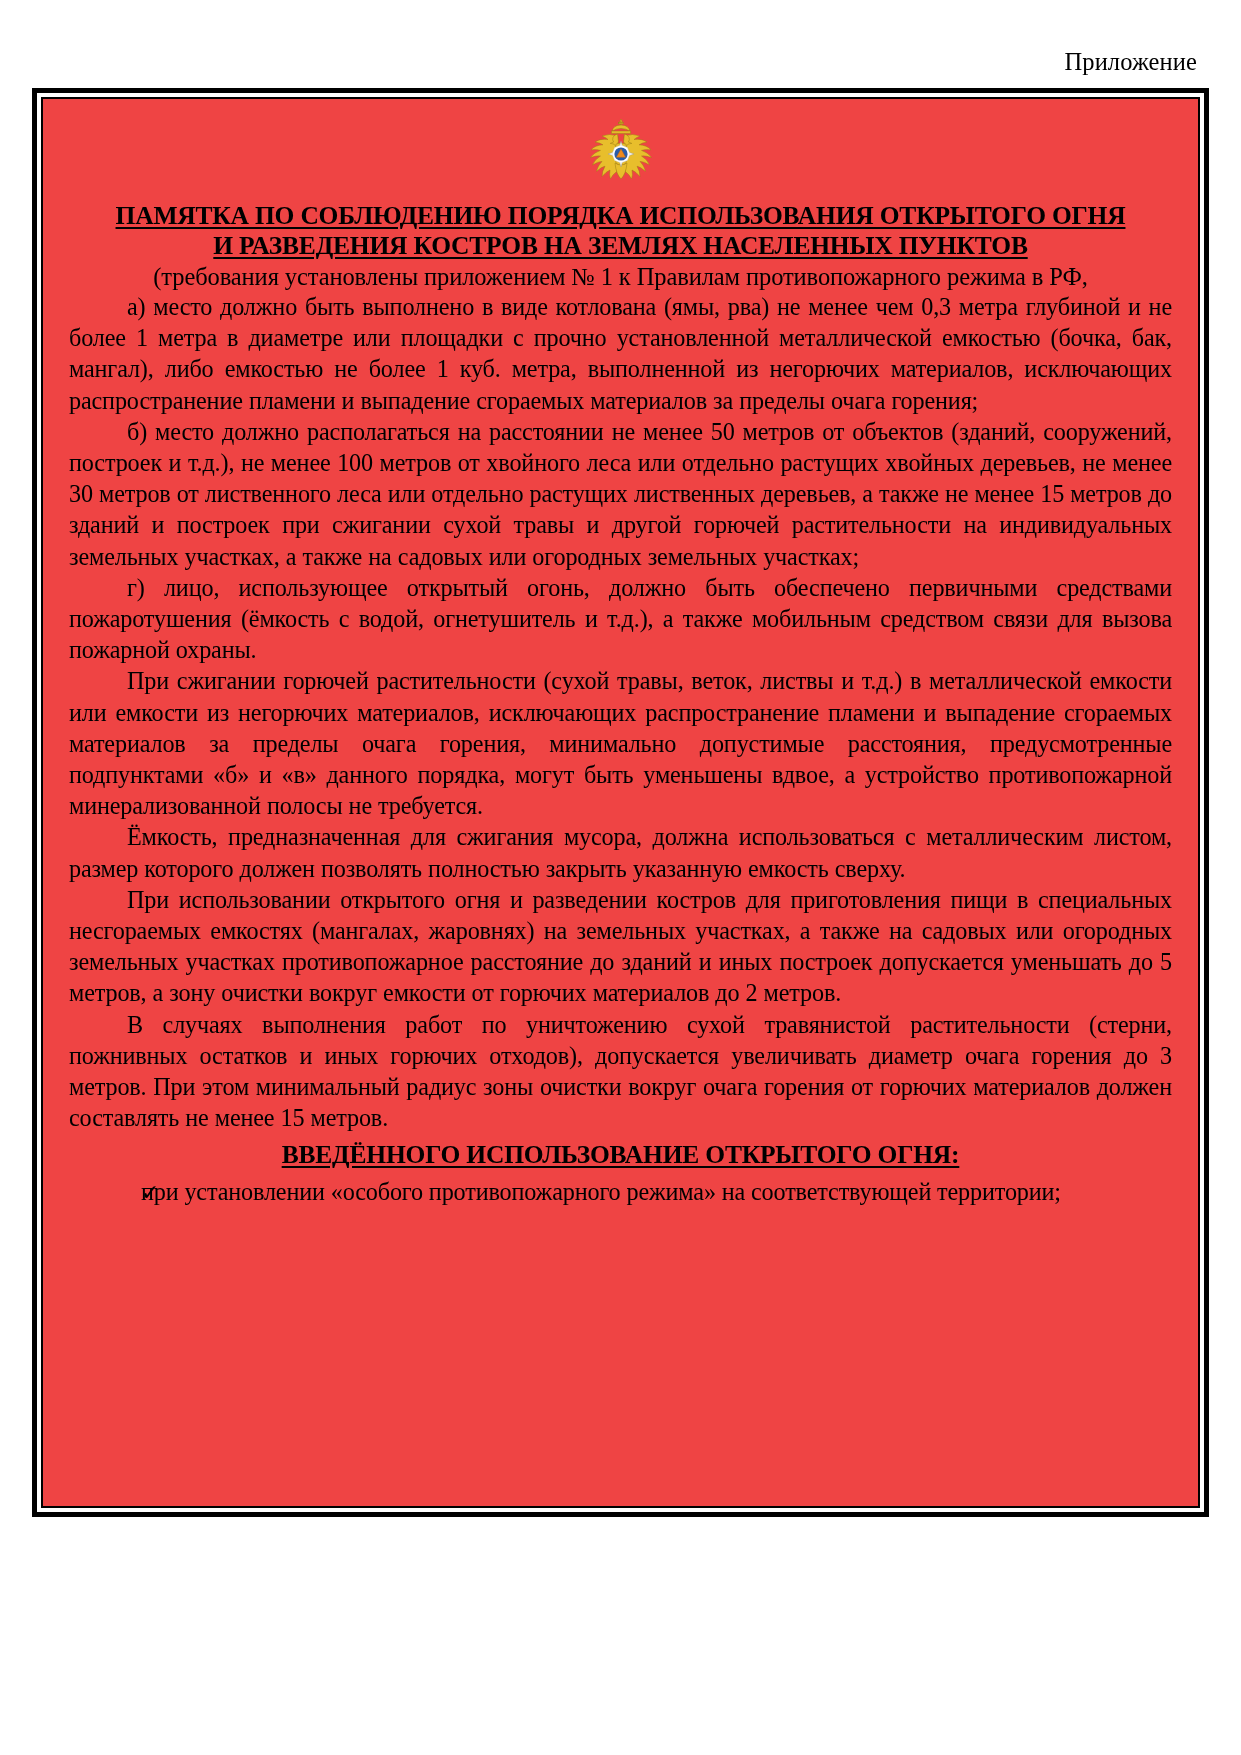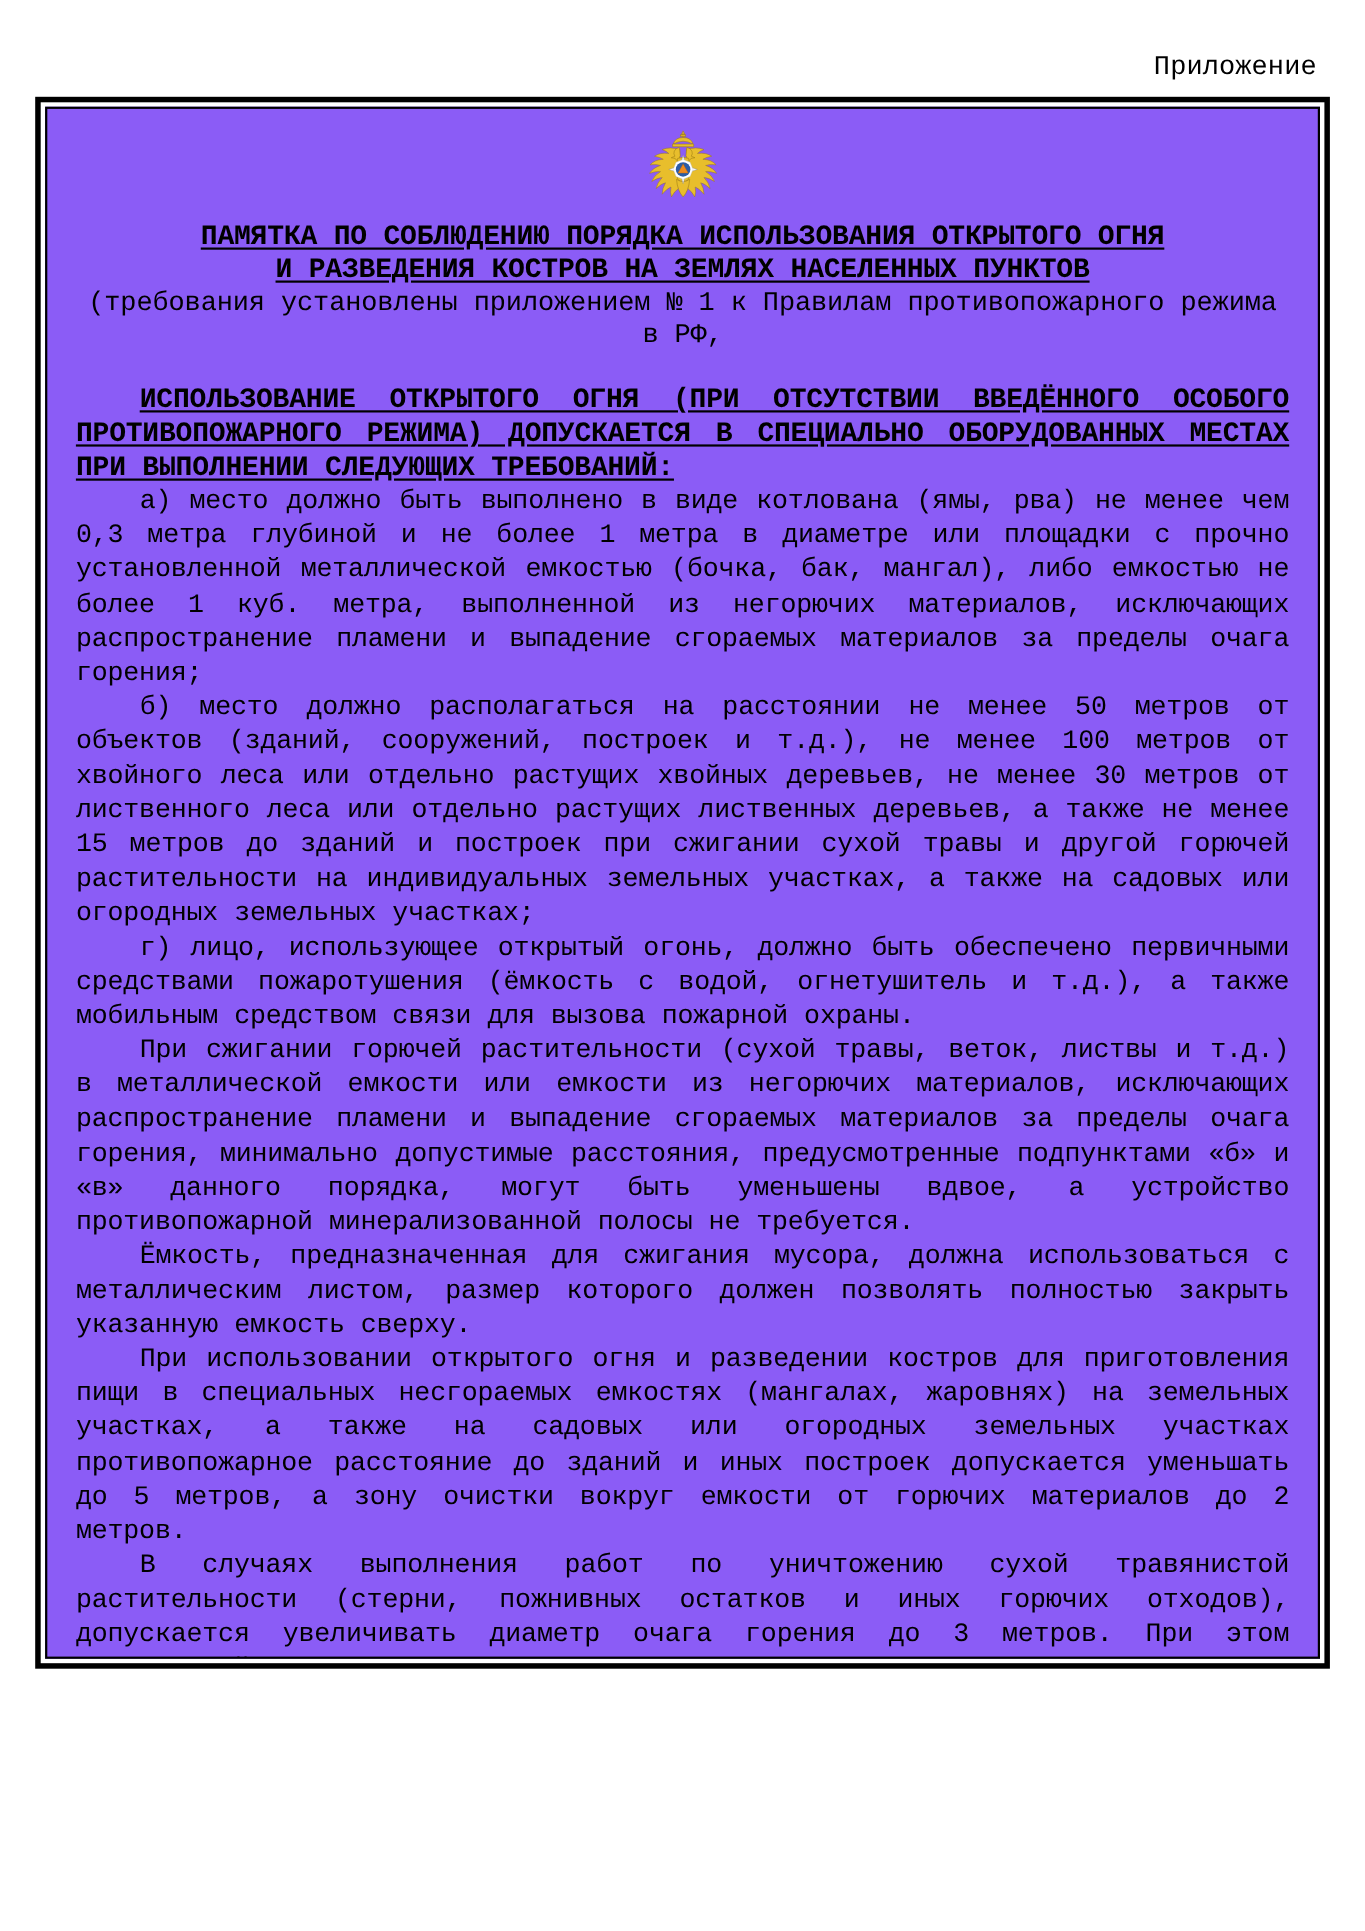--- a/index.html
+++ b/index.html
@@ -14,21 +14,20 @@
     color: #000000;
     overflow: hidden;
   }
 
   .page {
     position: relative;
     width: 1241px;
     height: 1755px;
     box-sizing: border-box;
     padding: 12px;
-    font-family: Liberation Mono, monospace;
   }
 
   
   .appendix-line {
     position: absolute;
     top: 48px;
     right: 44px;
     font-size: 24.5px;
     line-height: 28px;
     letter-spacing: 0.1px;
@@ -47,21 +46,21 @@
     background: #ffffff;
   }
   .frame-inner {
     position: absolute;
     left: 4px;
     top: 4px;
     right: 4px;
     bottom: 4px;
     border: 2px solid #000000;
     box-sizing: border-box;
-    background: #8b5cf6;
+    background: #ef4444;
     overflow: hidden;
   }
 
   .content {
     position: absolute;
     left: 0;
     top: 0;
     width: 100%;
     height: 100%;
     box-sizing: border-box;
@@ -222,23 +221,20 @@
 
         <h1 class="doc-title">
           <span class="t-line">ПАМЯТКА ПО СОБЛЮДЕНИЮ ПОРЯДКА ИСПОЛЬЗОВАНИЯ ОТКРЫТОГО ОГНЯ</span>
           <span class="t-line">И РАЗВЕДЕНИЯ КОСТРОВ НА ЗЕМЛЯХ НАСЕЛЕННЫХ ПУНКТОВ</span>
         </h1>
 
         <p class="subtitle">
           <span class="s-line">(требования установлены приложением № 1 к Правилам противопожарного режима в РФ,</span>
         </p>
 
-        <h2 class="section-heading">
-          <span class="u">ИСПОЛЬЗОВАНИЕ ОТКРЫТОГО ОГНЯ (ПРИ ОТСУТСТВИИ ВВЕДЁННОГО ОСОБОГО ПРОТИВОПОЖАРНОГО РЕЖИМА) ДОПУСКАЕТСЯ В СПЕЦИАЛЬНО ОБОРУДОВАННЫХ МЕСТАХ ПРИ ВЫПОЛНЕНИИ СЛЕДУЮЩИХ ТРЕБОВАНИЙ:</span>
-        </h2>
 
         <p class="body-par">а) место должно быть выполнено в виде котлована (ямы, рва) не менее чем 0,3 метра глубиной и не более 1 метра в диаметре или площадки с прочно установленной металлической емкостью (бочка, бак, мангал), либо емкостью не более 1 куб. метра, выполненной из негорючих материалов, исключающих распространение пламени и выпадение сгораемых материалов за пределы очага горения;</p>
         <p class="body-par">б) место должно располагаться на расстоянии не менее 50 метров от объектов (зданий, сооружений, построек и т.д.), не менее 100 метров от хвойного леса или отдельно растущих хвойных деревьев, не менее 30 метров от лиственного леса или отдельно растущих лиственных деревьев, а также не менее 15 метров до зданий и построек при сжигании сухой травы и другой горючей растительности на индивидуальных земельных участках, а также на садовых или огородных земельных участках;</p>
         <p class="body-par">г) лицо, использующее открытый огонь, должно быть обеспечено первичными средствами пожаротушения (ёмкость с водой, огнетушитель и т.д.), а также мобильным средством связи для вызова пожарной охраны.</p>
         <p class="body-par">При сжигании горючей растительности (сухой травы, веток, листвы и т.д.) в металлической емкости или емкости из негорючих материалов, исключающих распространение пламени и выпадение сгораемых материалов за пределы очага горения, минимально допустимые расстояния, предусмотренные подпунктами «б» и «в» данного порядка, могут быть уменьшены вдвое, а устройство противопожарной минерализованной полосы не требуется.</p>
         <p class="body-par">Ёмкость, предназначенная для сжигания мусора, должна использоваться с металлическим листом, размер которого должен позволять полностью закрыть указанную емкость сверху.</p>
         <p class="body-par">При использовании открытого огня и разведении костров для приготовления пищи в специальных несгораемых емкостях (мангалах, жаровнях) на земельных участках, а также на садовых или огородных земельных участках противопожарное расстояние до зданий и иных построек допускается уменьшать до 5 метров, а зону очистки вокруг емкости от горючих материалов до 2 метров.</p>
         <p class="body-par">В случаях выполнения работ по уничтожению сухой травянистой растительности (стерни, пожнивных остатков и иных горючих отходов), допускается увеличивать диаметр очага горения до 3 метров. При этом минимальный радиус зоны очистки вокруг очага горения от горючих материалов должен составлять не менее 15 метров.</p>
 
         <h2 class="ban-heading">

